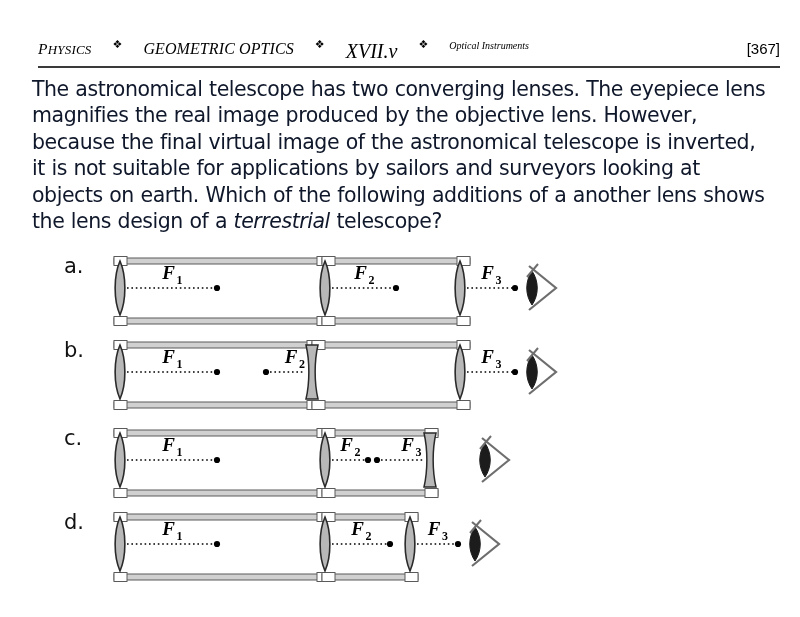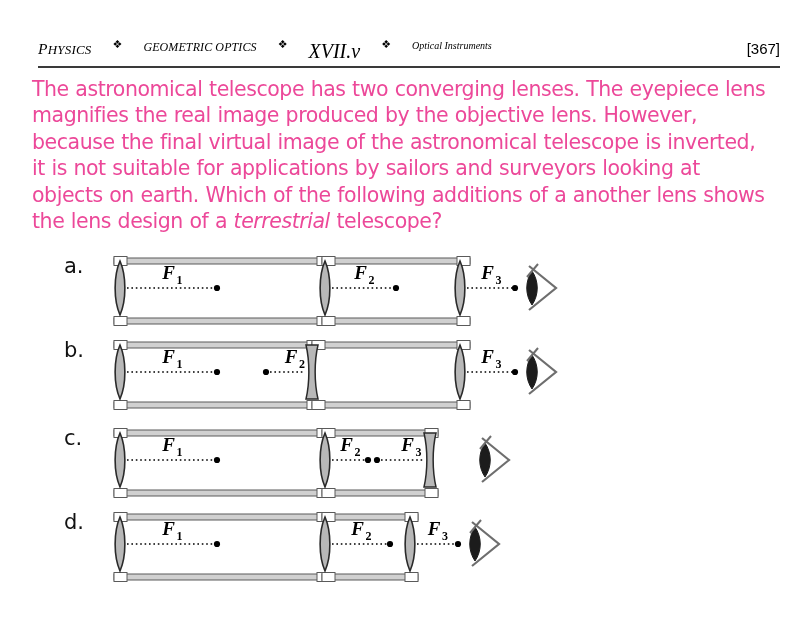--- a/index.html
+++ b/index.html
@@ -38,21 +38,21 @@
   }
   .hdr-physics .cap { font-size: 15.5px; }
   .hdr-diamond {
     font-style: normal;
     font-size: 11px;
     margin: 0 13px;
     position: relative;
     top: -2px;
   }
   .hdr-section {
-    font-size: 12px;
+    font-size: 16px;
     letter-spacing: .1px;
   }
   .hdr-num { font-size: 20px; }
   .hdr-topic { font-size: 10px; }
   .hdr-page {
     margin-left: auto;
     font-style: normal;
     font-size: 15px;
     font-family: Liberation Sans, sans-serif;
   }
@@ -68,21 +68,21 @@
   
   #question-text {
     position: absolute;
     left: 32px;
     top: 76px;
     width: 740px;
     font-family: "DejaVu Sans", sans-serif;
     font-size: 20.5px;
     line-height: 26.4px;
     letter-spacing: -0.45px;
-    color: #ec4899;
+    color: #0f172a;
     text-align: left;
     word-spacing: 0.5px;
   }
   #question-text em {
     font-style: italic;
   }
 
   
   .option-row {
     position: absolute;

